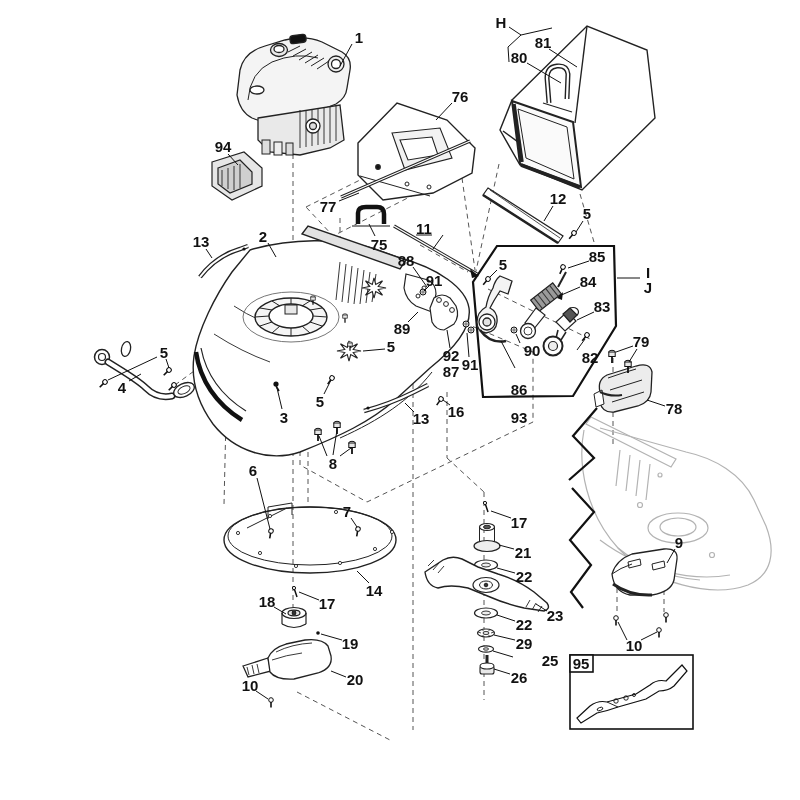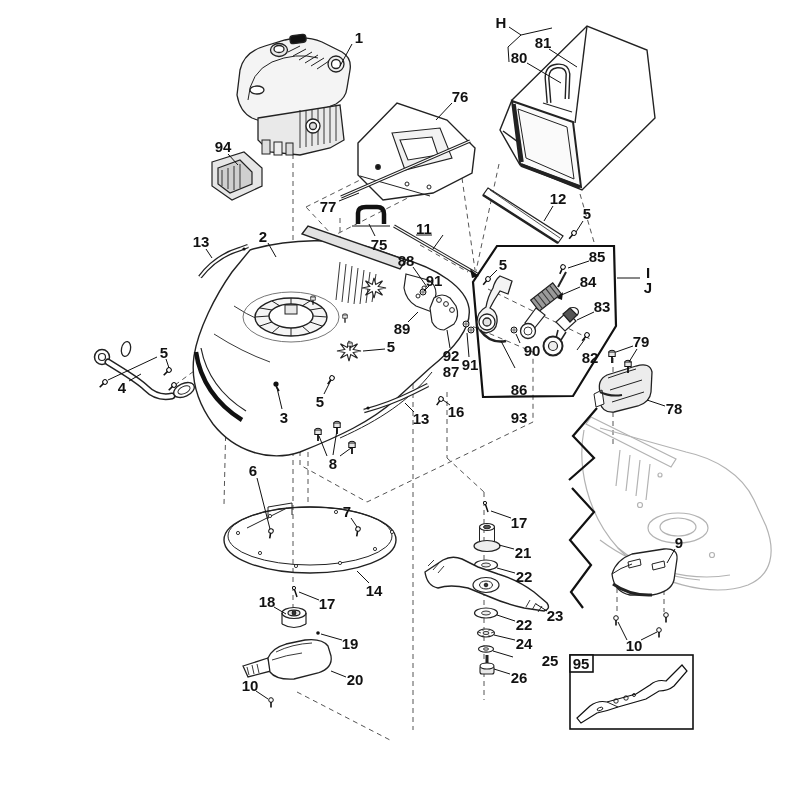--- a/index.html
+++ b/index.html
@@ -544,20 +544,20 @@
       <div class="part-label" style="left: 327px; top: 603px;">17</div>
       <div class="part-label" style="left: 267px; top: 601px;">18</div>
       <div class="part-label" style="left: 350px; top: 643px;">19</div>
       <div class="part-label" style="left: 355px; top: 679px;">20</div>
       <div class="part-label" style="left: 250px; top: 685px;">10</div>
       <div class="part-label" style="left: 519px; top: 522px;">17</div>
       <div class="part-label" style="left: 523px; top: 552px;">21</div>
       <div class="part-label" style="left: 524px; top: 576px;">22</div>
       <div class="part-label" style="left: 555px; top: 615px;">23</div>
       <div class="part-label" style="left: 524px; top: 624px;">22</div>
-      <div class="part-label" style="left: 524px; top: 643px;">24</div>
+      <div class="part-label" style="left: 524px; top: 643px;">29</div>
       <div class="part-label" style="left: 550px; top: 660px;">25</div>
       <div class="part-label" style="left: 519px; top: 677px;">26</div>
       <div class="part-label" style="left: 679px; top: 542px;">9</div>
       <div class="part-label" style="left: 634px; top: 645px;">10</div>
       <div class="part-label" style="left: 581px; top: 663px;">95</div>
     </div>
 </div>
 
 </body></html>

